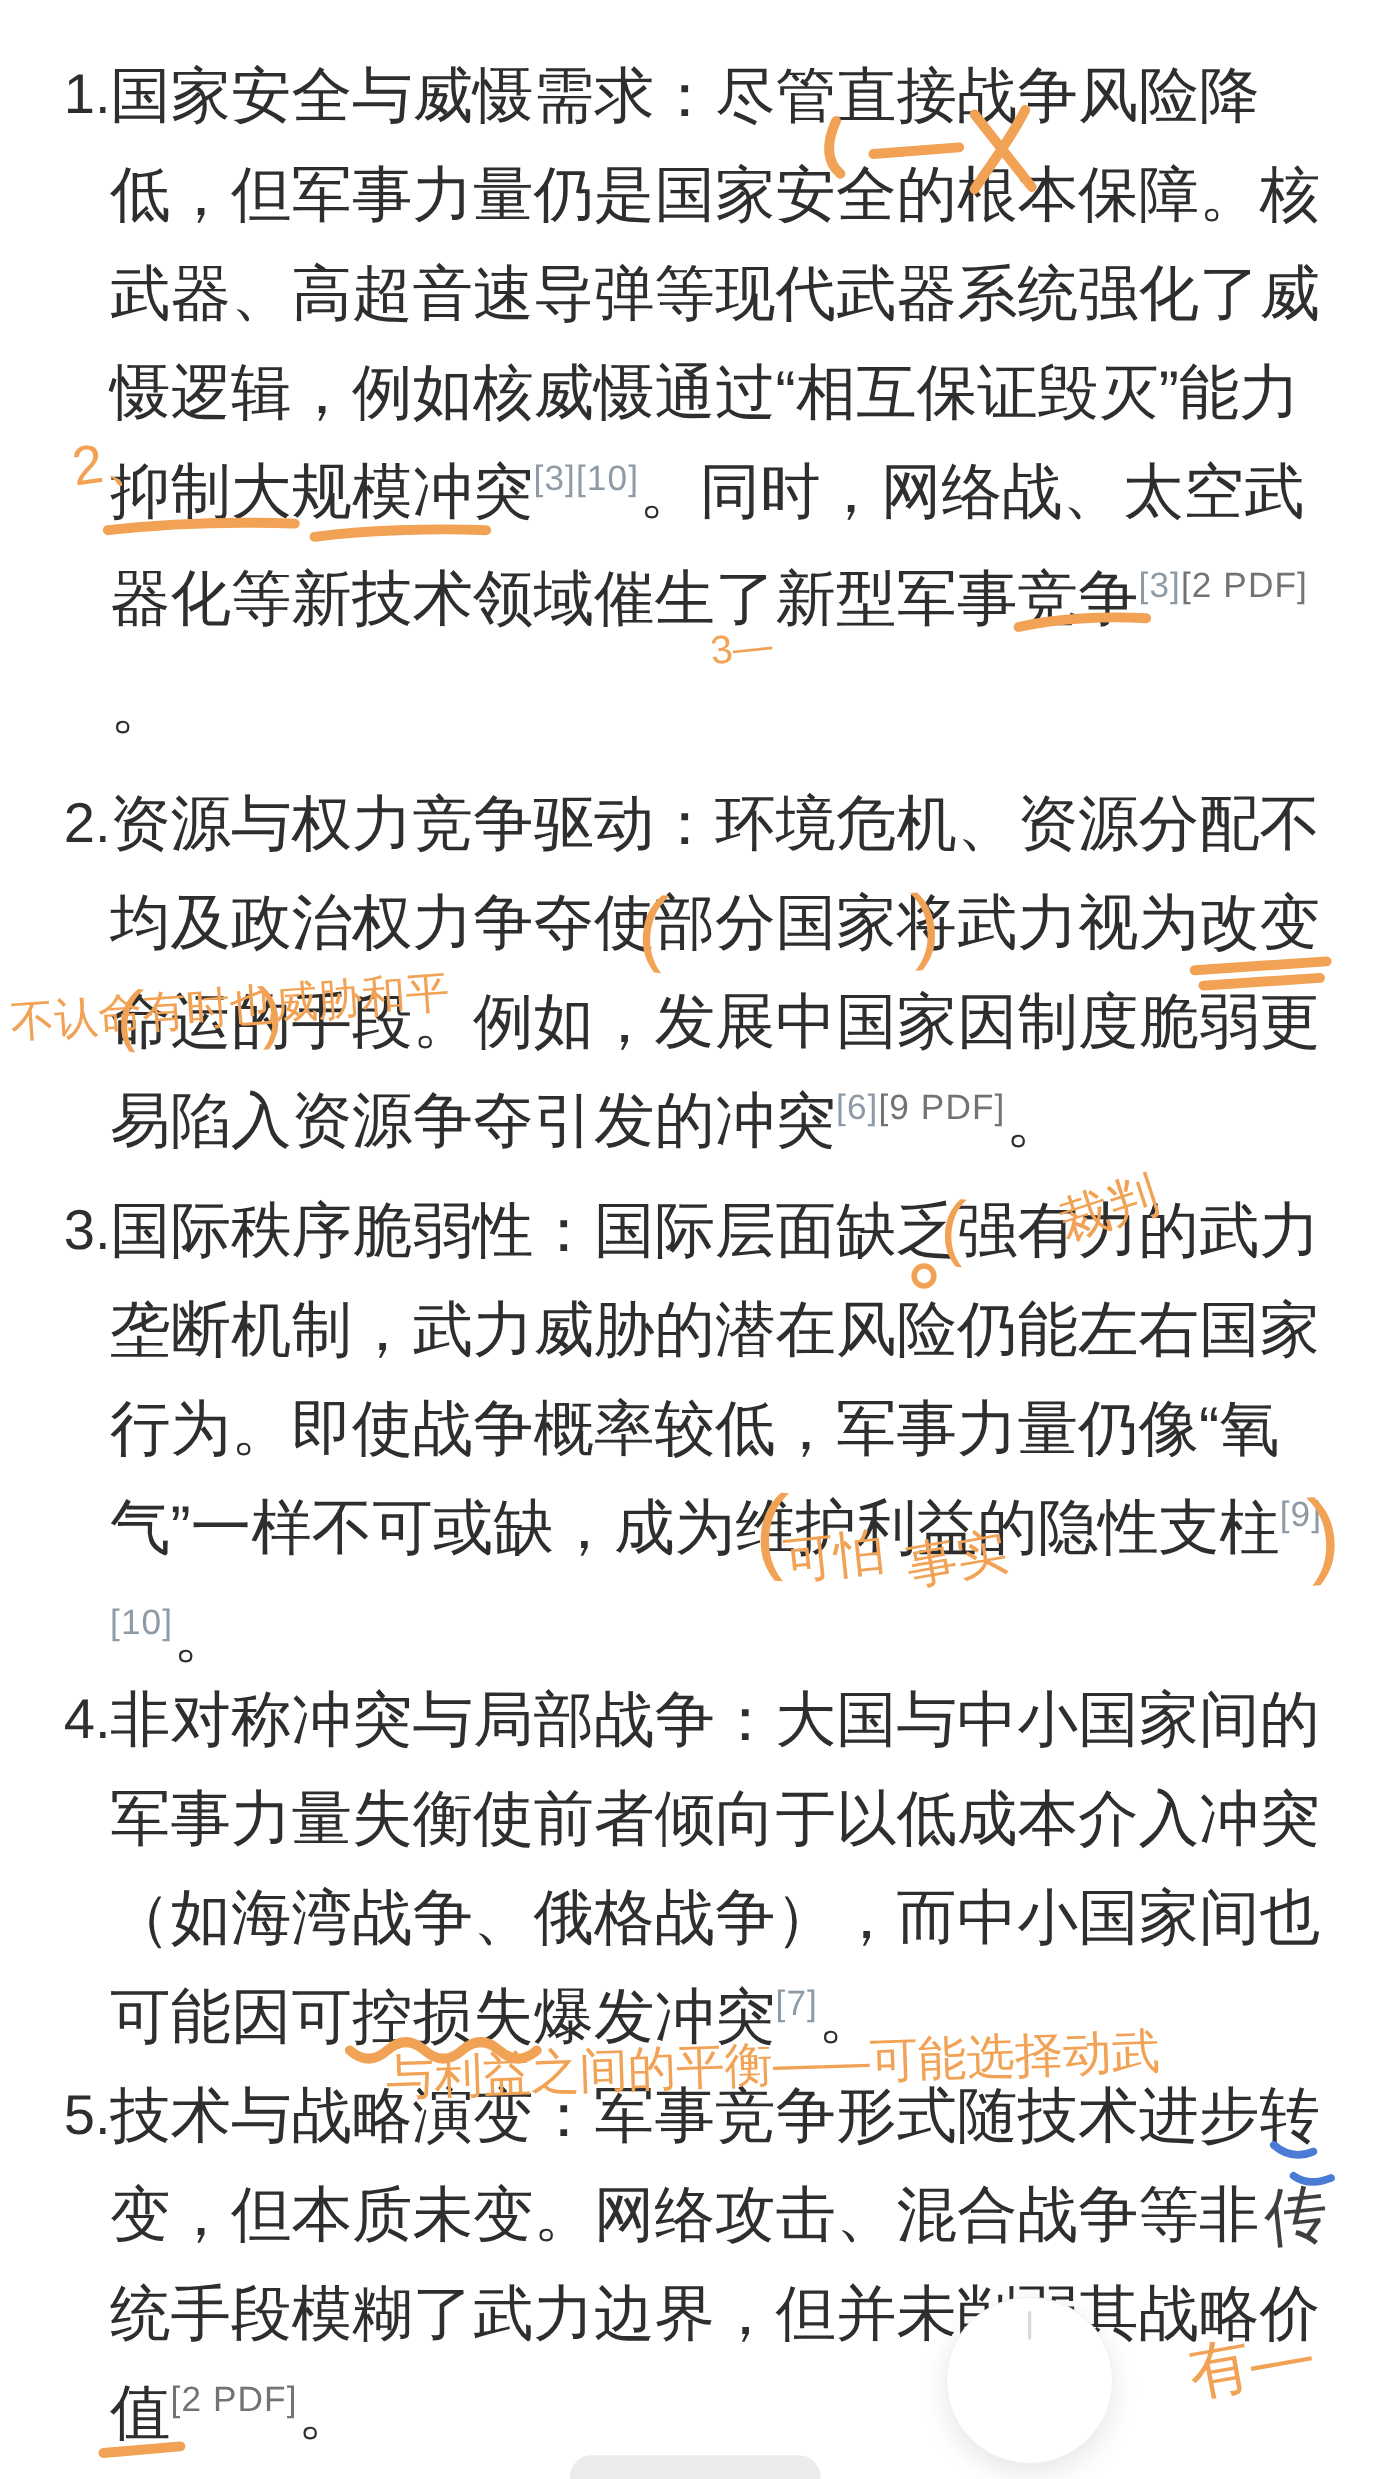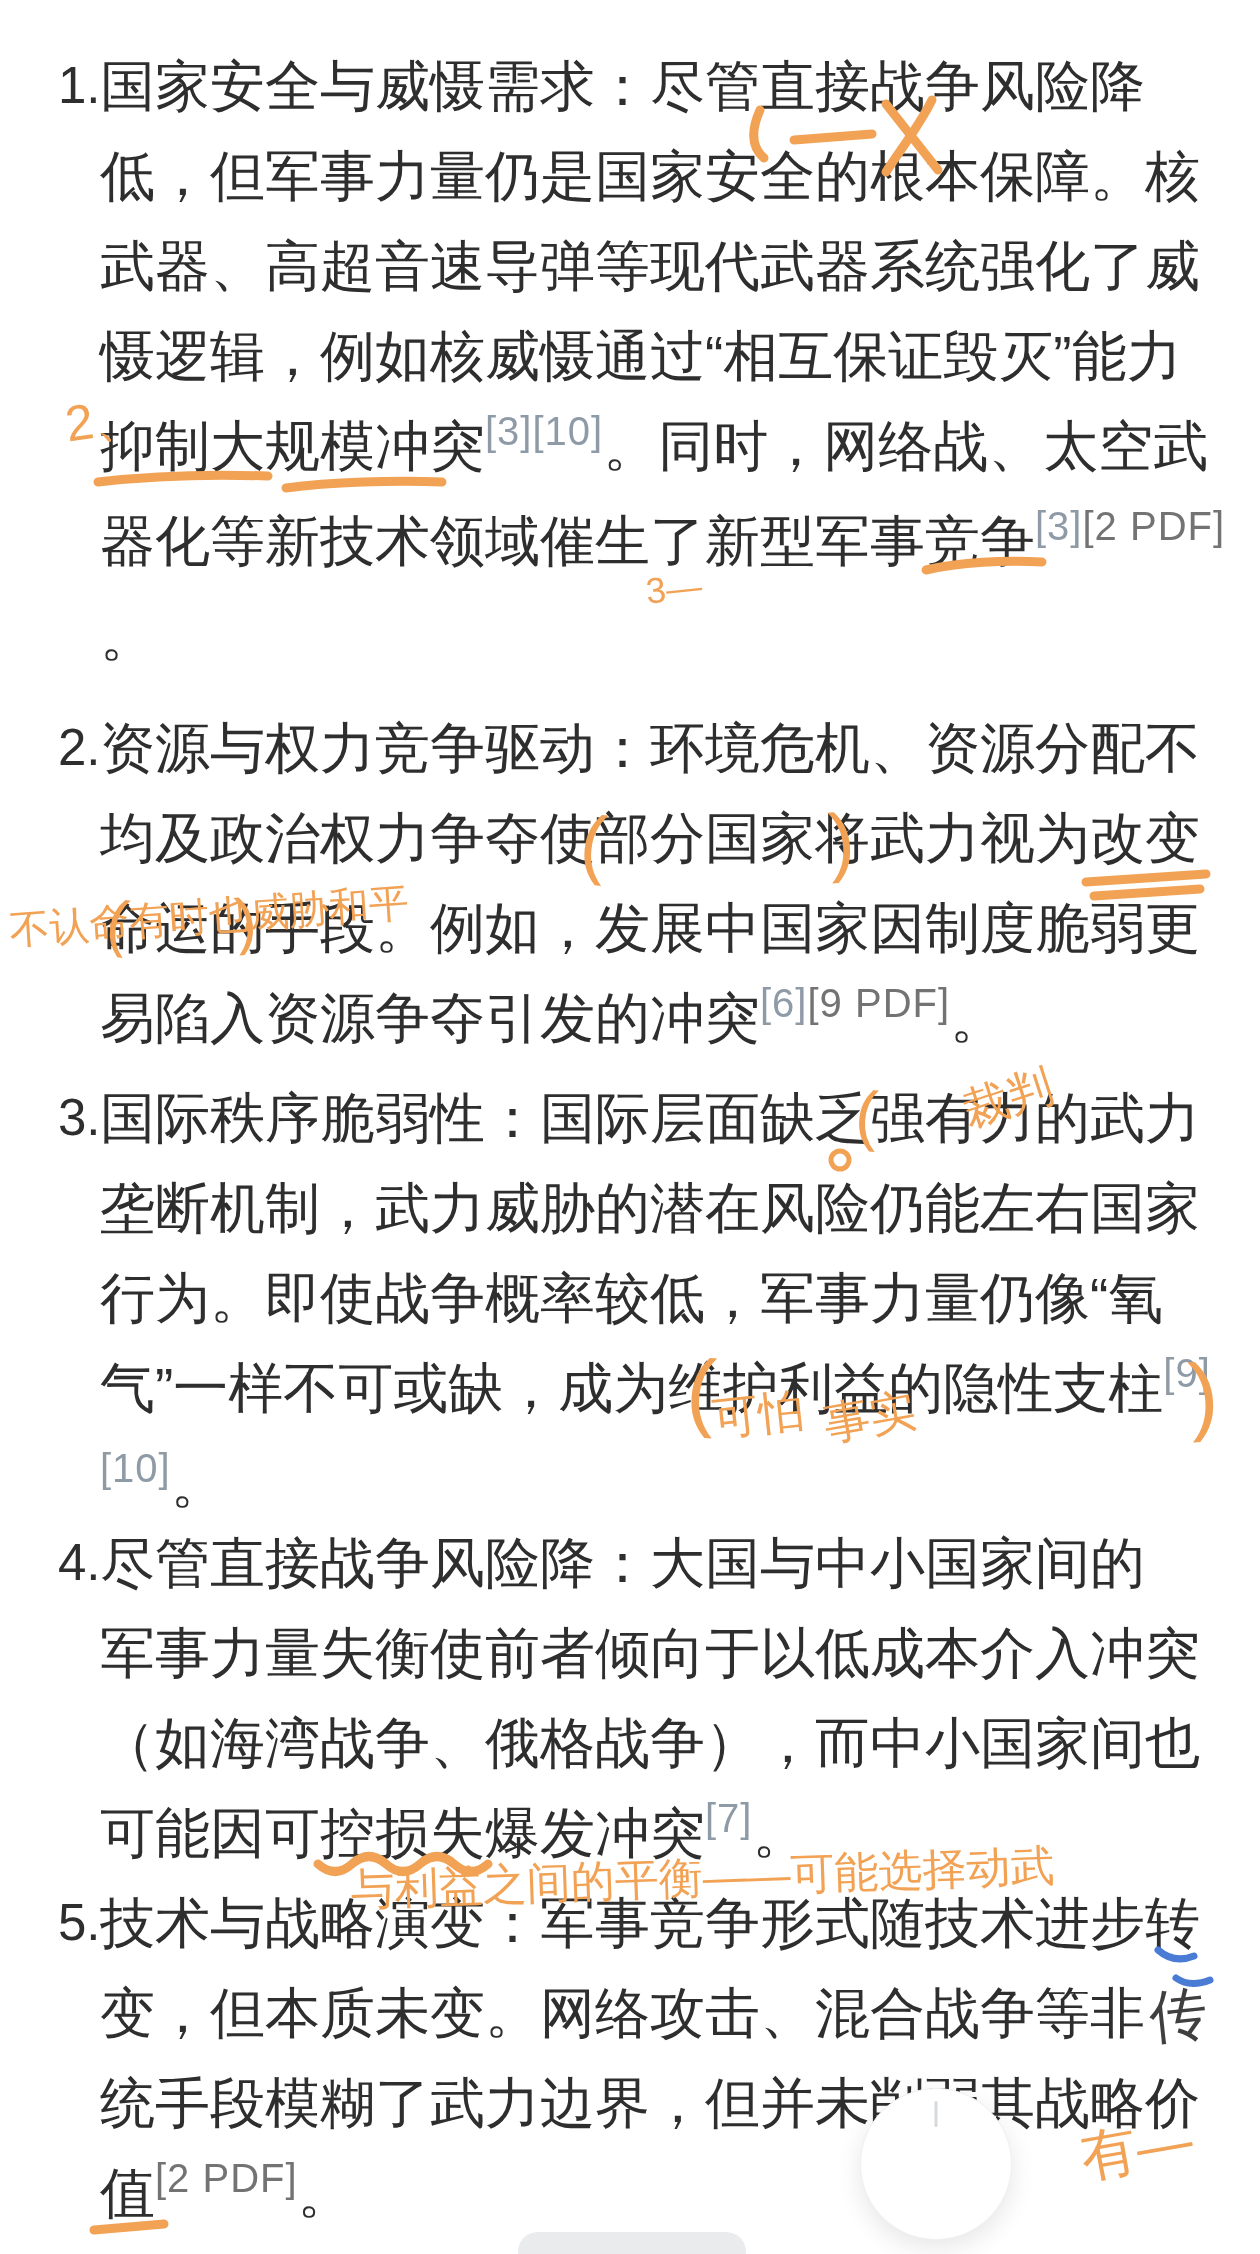--- a/index.html
+++ b/index.html
@@ -12,21 +12,21 @@
     position:absolute;left:0;width:1126px;padding-left:100px;
     font-size:55px;line-height:90px;color:#2e2e2e;white-space:pre-line;
   }
   .item:nth-child(1){top:41px;}
   .item:nth-child(2){top:703px;}
   .item:nth-child(3){top:1073px;}
   .item:nth-child(4){top:1518px;}
   .item:nth-child(5){top:1878px;}
   .num{position:absolute;left:58px;top:0;font-size:51px;line-height:90px;color:#2e2e2e;}
   .item b{font-weight:400;}
-  .cite{font-size:40px;color:#8e9ba6;position:relative;top:-20px;letter-spacing:1px;white-space:nowrap;}
+  .cite{font-size:32px;color:#8e9ba6;position:relative;top:-20px;letter-spacing:1px;white-space:nowrap;}
   .cite.pdf{color:#737373;}
   .ink{position:absolute;inset:0;pointer-events:none;}
   .ink path,.ink circle{fill:none;stroke:#f2a254;stroke-width:9;stroke-linecap:round;}
   .ink .blue{stroke:#4a7bd5;stroke-width:7;}
   .ink circle{stroke-width:5;}
   #ink-texts{position:absolute;inset:0;pointer-events:none;}
   .ink-text{
     position:absolute;color:#f2a254;white-space:nowrap;line-height:1.1;
     transform-origin:left top;font-family:"Liberation Sans",sans-serif;
   }
@@ -59,21 +59,21 @@
 。</span></span></div>
       <div class="item"><span class="num">2.</span><span><b>资源与权力竞争驱动</b><span>：环境危机、资源分配不
 均及政治权力争夺使部分国家将武力视为改变
 命运的手段。例如，发展中国家因制度脆弱更
 易陷入资源争夺引发的冲突</span><span class="cite">[6]</span><span class="cite pdf">[9 PDF]</span><span>。</span></span></div>
       <div class="item"><span class="num">3.</span><span><b>国际秩序脆弱性</b><span>：国际层面缺乏强有力的武力
 垄断机制，武力威胁的潜在风险仍能左右国家
 行为。即使战争概率较低，军事力量仍像“氧
 气”一样不可或缺，成为维护利益的隐性支柱</span><span class="cite">[9]</span><span>
 </span><span class="cite">[10]</span><span>。</span></span></div>
-      <div class="item"><span class="num">4.</span><span><b>尽管直接战争风险降</b><span>：大国与中小国家间的
+      <div class="item"><span class="num">4.</span><span><b>非对称冲突与局部战争</b><span>：大国与中小国家间的
 军事力量失衡使前者倾向于以低成本介入冲突
 （如海湾战争、俄格战争），而中小国家间也
 可能因可控损失爆发冲突</span><span class="cite">[7]</span><span>。</span></span></div>
       <div class="item"><span class="num">5.</span><span><b>技术与战略演变</b><span>：军事竞争形式随技术进步转
 变，但本质未变。网络攻击、混合战争等非
 统手段模糊了武力边界，但并未削弱其战略价
 值</span><span class="cite pdf">[2 PDF]</span><span>。</span></span></div>
     </div>
 
   <svg class="ink" width="1260" height="2254" viewBox="0 0 1260 2254" xmlns="http://www.w3.org/2000/svg">

